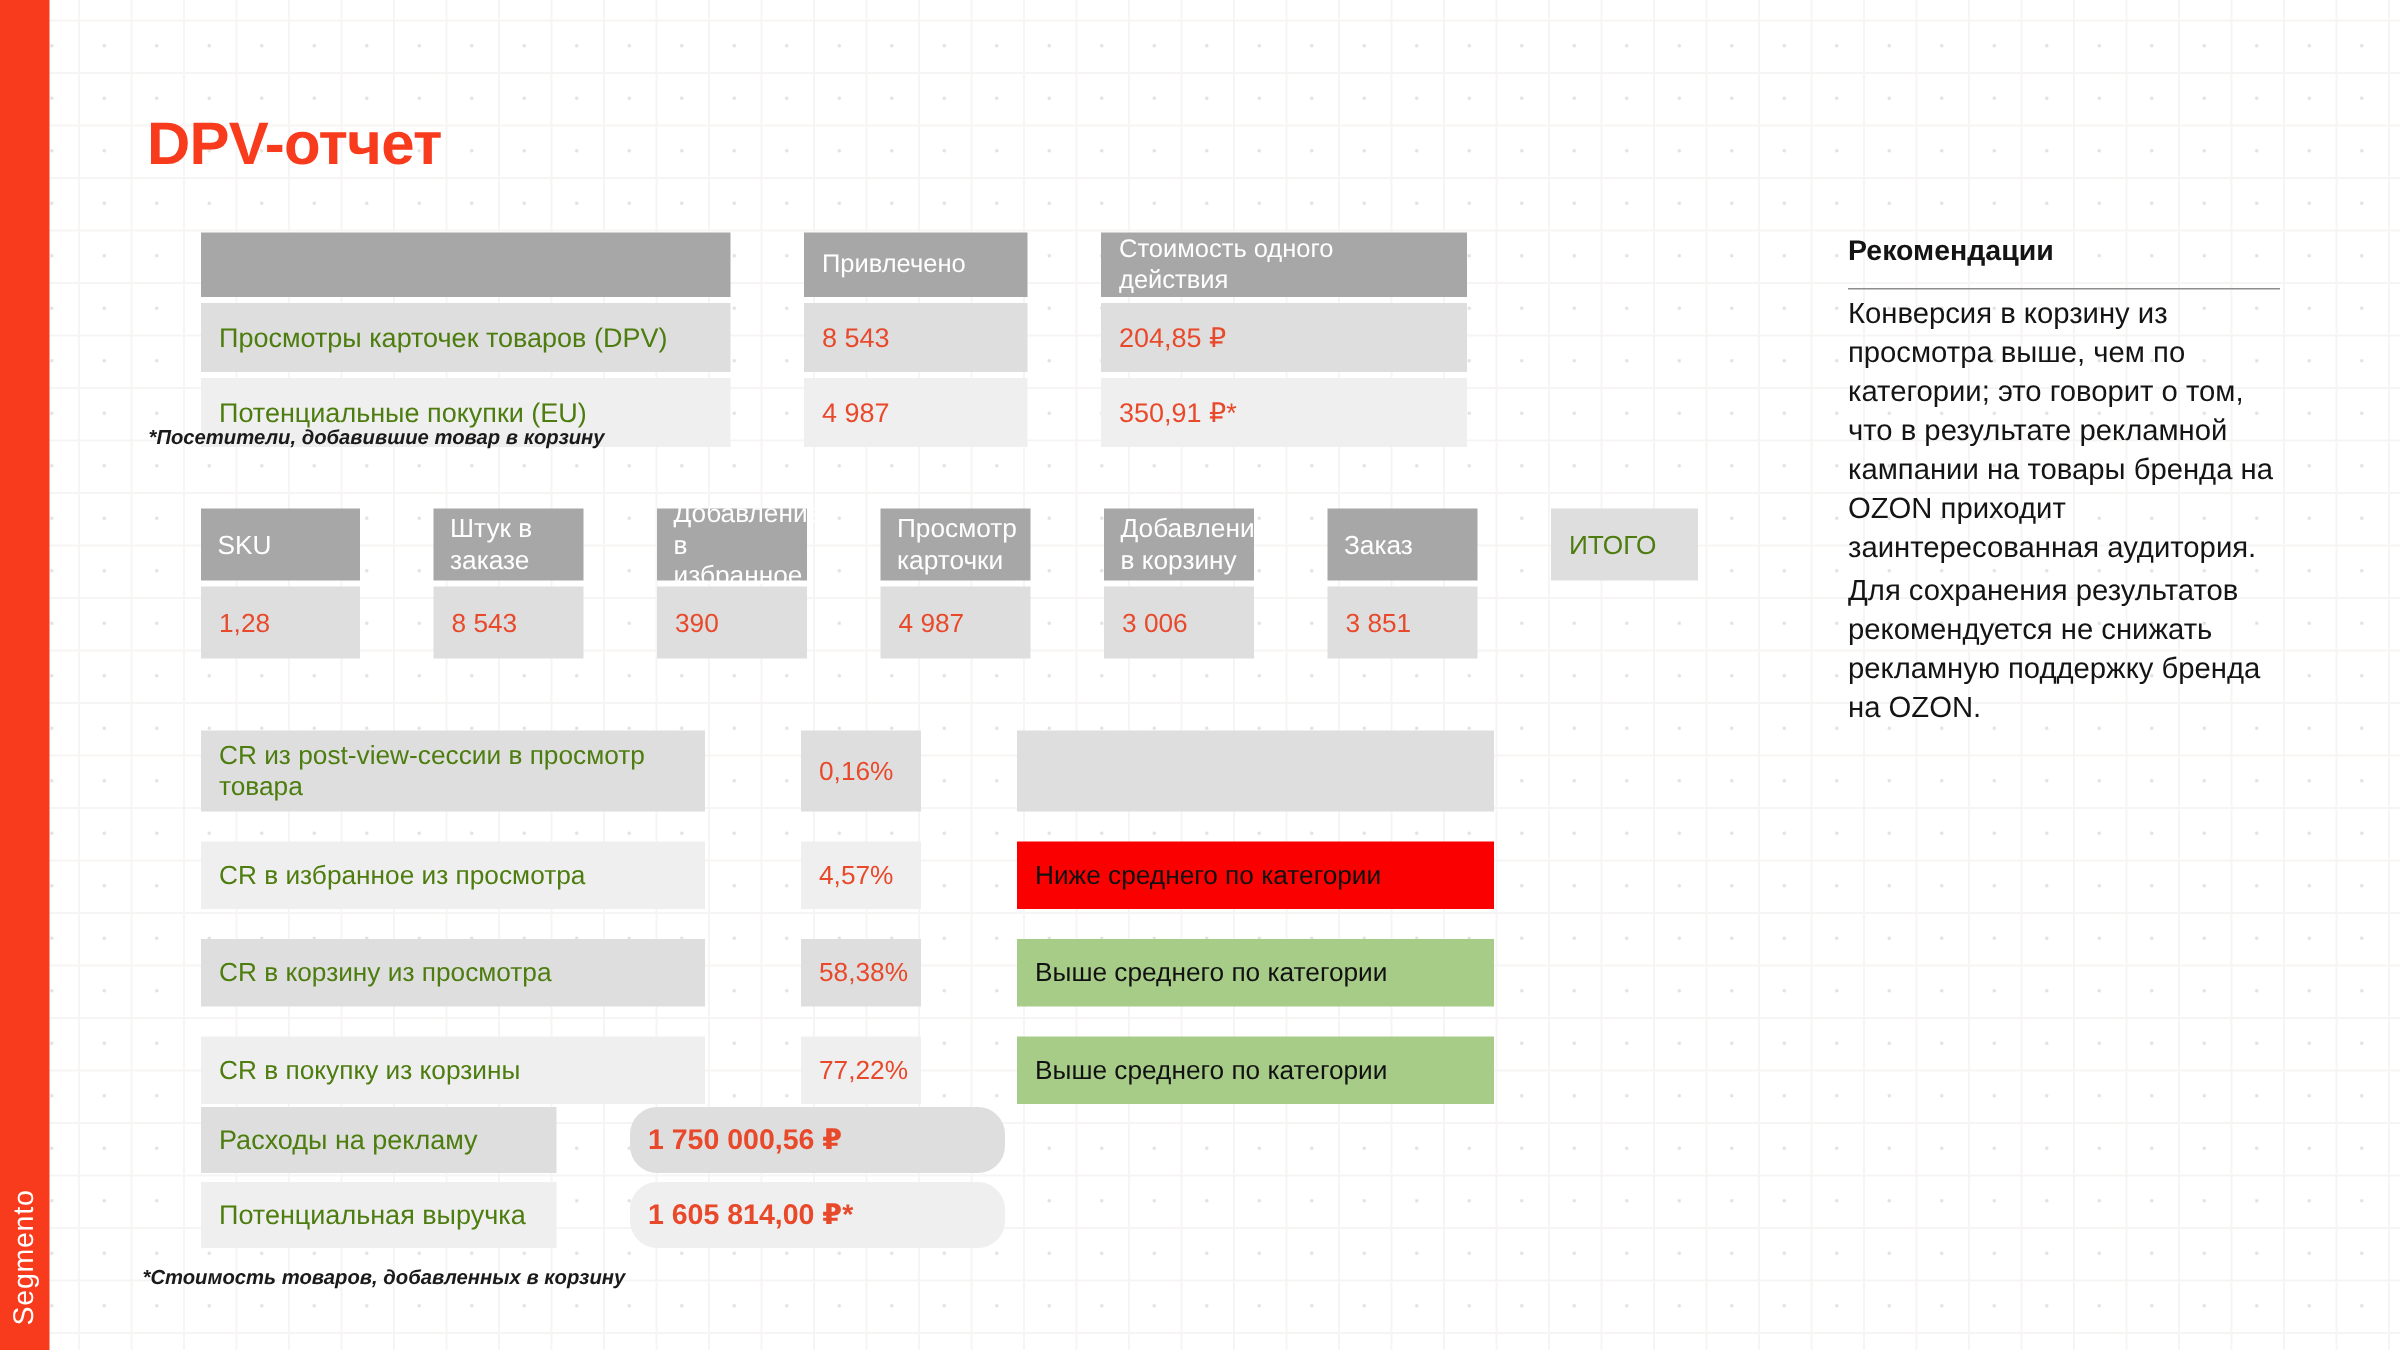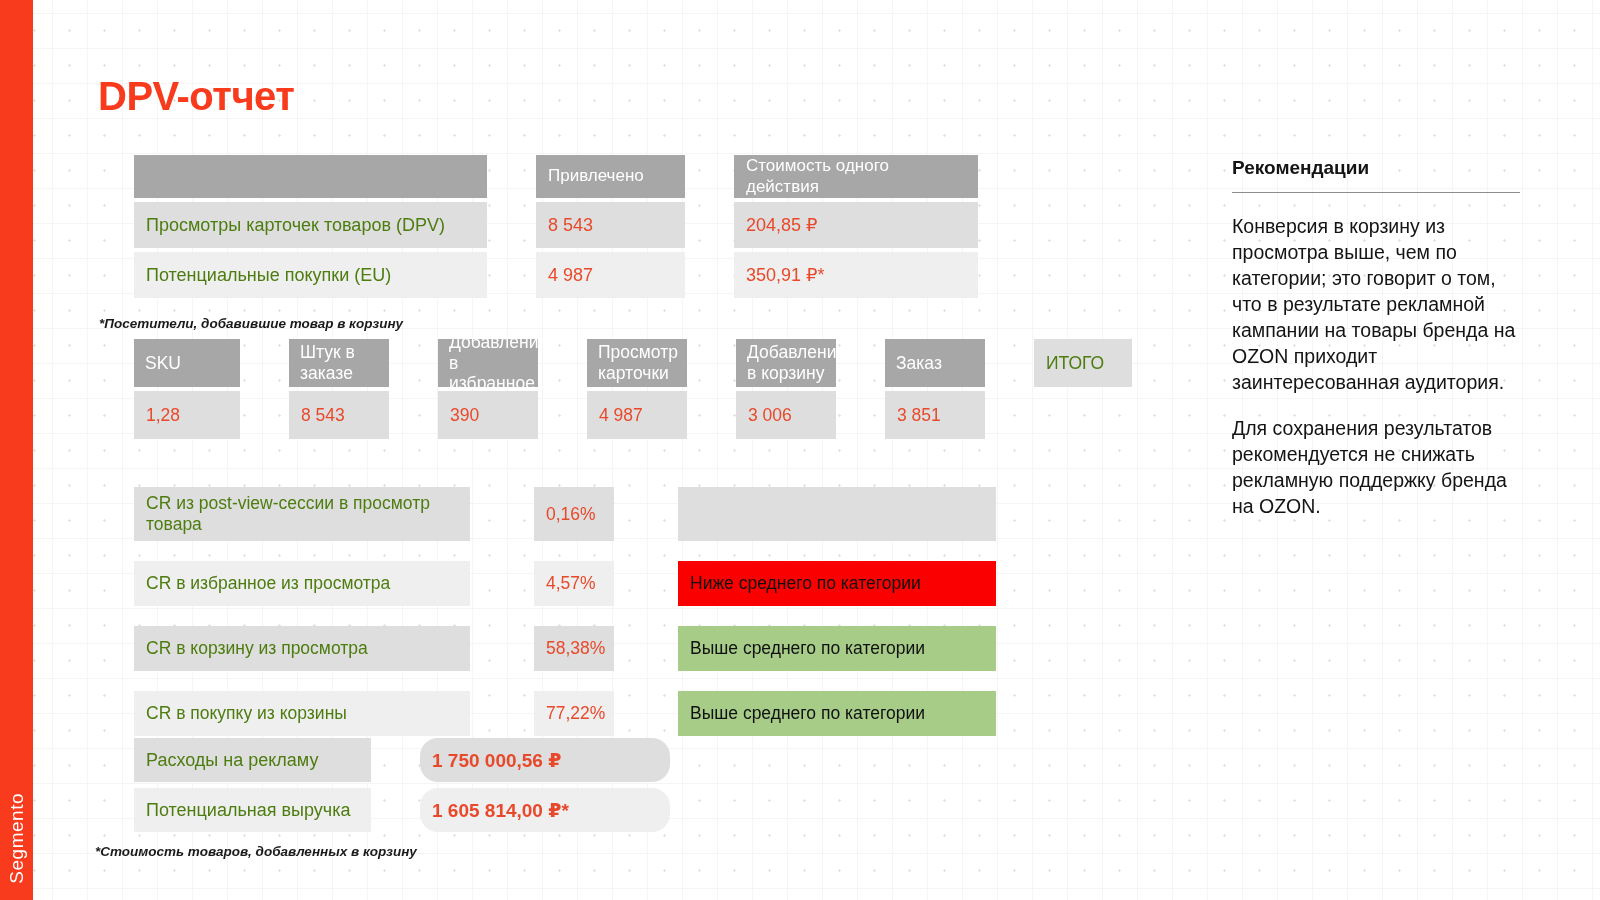--- a/index.html
+++ b/index.html
@@ -54,21 +54,21 @@
     grid-template-columns:397px 193px 288px;
     grid-template-rows:43px 46px 46px;
     column-gap:5px; row-gap:4px;
   }
   .table1 .cell { font-size:18px; }
   .table1 .hcell { font-size:17px; }
 
   .footnote {
     position:absolute; font-size:13.5px; font-style:italic; font-weight:600; color:#1a1a1a;
   }
-  .footnote1 { left:99px; top:316px; }
+  .footnote1 { left:99px; top:284px; }
   .footnote2 { left:95px; top:844px; }
 
   
   .table2 {
     position:absolute; left:90px; top:339px;
     display:grid;
     grid-template-columns:150px 144px 144px 144px 144px 144px 142px;
     grid-template-rows:48px 48px;
     column-gap:5px; row-gap:4px;
   }
@@ -98,21 +98,21 @@
   .table4 .cell { font-size:18px; }
   .table4 .val  { font-weight:bold; font-size:19px;border-radius:18px; }
 
   
   .reco {
     position:absolute; left:1232px; top:157px; width:290px;
   }
   .reco-heading { font-size:19px; font-weight:bold; color:#141414; }
   .reco-divider { margin-top:13px; border:none; border-top:1.5px solid #8d8d8d; width:288px; }
   .reco-text p {
-    margin-top:21px; font-size:19.5px; line-height:1.33; color:#141414;
+    margin-top:4px; font-size:19.5px; line-height:1.33; color:#141414;
   }
 </style>
 </head>
 <body>
 
 <div class="slide">
 
   <div class="leftbar">
     <div class="brand">Segmento</div>
   </div>

